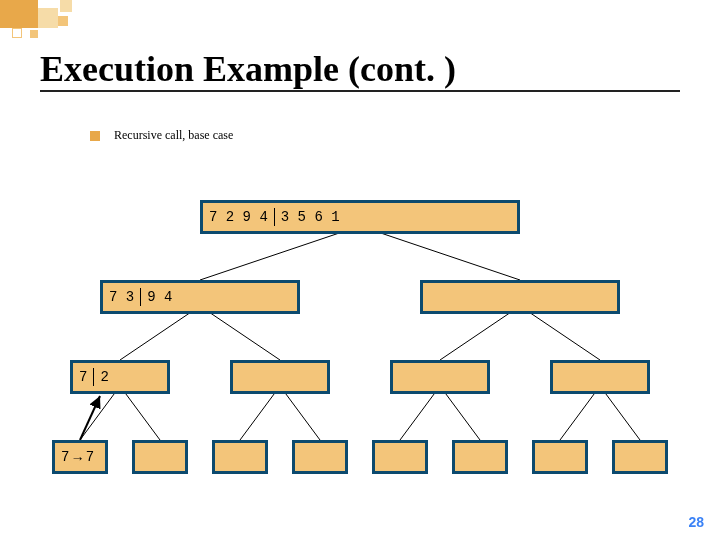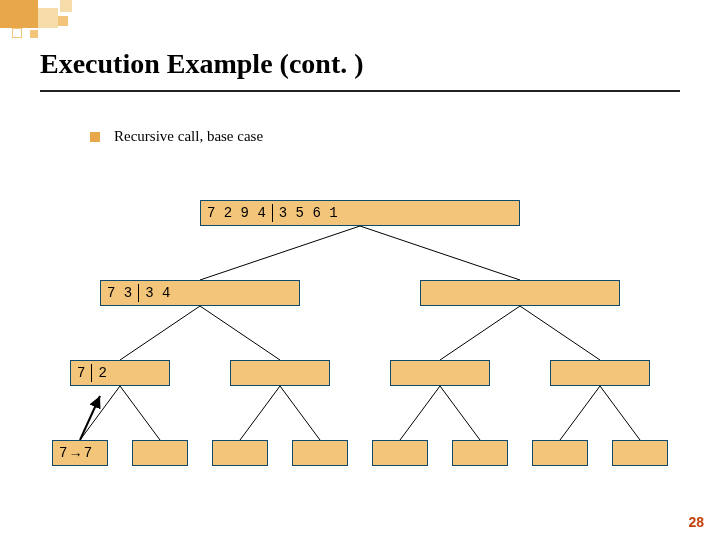--- a/index.html
+++ b/index.html
@@ -24,56 +24,56 @@
   .s2 { left: 38px; top: 8px; width: 20px; height: 20px; background: #f6dca8; }
   .s3 { left: 60px; top: 0; width: 12px; height: 12px; background: #f6dca8; }
   .s4 { left: 58px; top: 16px; width: 10px; height: 10px; background: #f3c57a; }
   .s5 { left: 12px; top: 28px; width: 10px; height: 10px; border: 1px solid #f3c57a; background: #fff; }
   .s6 { left: 30px; top: 30px; width: 8px; height: 8px; background: #f3c57a; }
 
   .title {
     position: absolute;
     top: 48px;
     left: 40px;
-    font-size: 28px;
+    font-size: 36px;
     color: #000;
   }
   .rule {
     position: absolute;
     top: 90px;
     left: 40px;
     width: 640px;
     height: 2px;
     background: #222;
   }
   .bullet-row {
     position: absolute;
     top: 128px;
     left: 90px;
     display: flex;
     align-items: center;
-    font-size: 15px;
+    font-size: 12px;
   }
   .bullet-sq {
     width: 10px;
     height: 10px;
     background: #e8a84a;
     margin-right: 14px;
   }
   .tree {
     position: absolute;
     top: 190px;
     left: 40px;
     width: 640px;
     height: 300px;
   }
   .node {
     position: absolute;
-    height: 26px;
-    border: 1px solid #0c4a6e;
+    height: 34px;
+    border: 3px solid #0c4a6e;
     background: #f3c57a;
     display: flex;
     align-items: center;
     padding: 0 6px;
     font-family: 'Courier New', monospace;
     font-size: 14px;
     white-space: pre;
   }
   .node.empty { background: #f3c57a; }
   .node .content { display: flex; align-items: center; gap: 0; }
@@ -93,21 +93,21 @@
     height: 300px;
     pointer-events: none;
   }
   .slide-num {
     position: absolute;
     right: 16px;
     bottom: 10px;
     font-family: Arial, sans-serif;
     font-size: 14px;
     font-weight: bold;
-    color: #c2410c;
+    color: #3b82f6;
   }
 </style>
 </head>
 <body>
 
 <div class="deco">
   <div class="sq s1"></div>
   <div class="sq s2"></div>
   <div class="sq s3"></div>
   <div class="sq s4"></div>
@@ -161,21 +161,21 @@
       <span>7 2 9 4</span>
       <span class="sepbar"></span>
       <span>3 5 6 1</span>
     </span>
   </div>
 
   <div class="node" style="left:60px; top:90px; width:200px;">
     <span class="content">
       <span>7 3</span>
       <span class="sepbar"></span>
-      <span>3 4</span>
+      <span>9 4</span>
     </span>
   </div>
   <div class="node empty" style="left:380px; top:90px; width:200px;"></div>
 
   <div class="node" style="left:30px; top:170px; width:100px;">
     <span class="content">
       <span>7</span>
       <span class="sepbar"></span>
       <span>2</span>
     </span>

